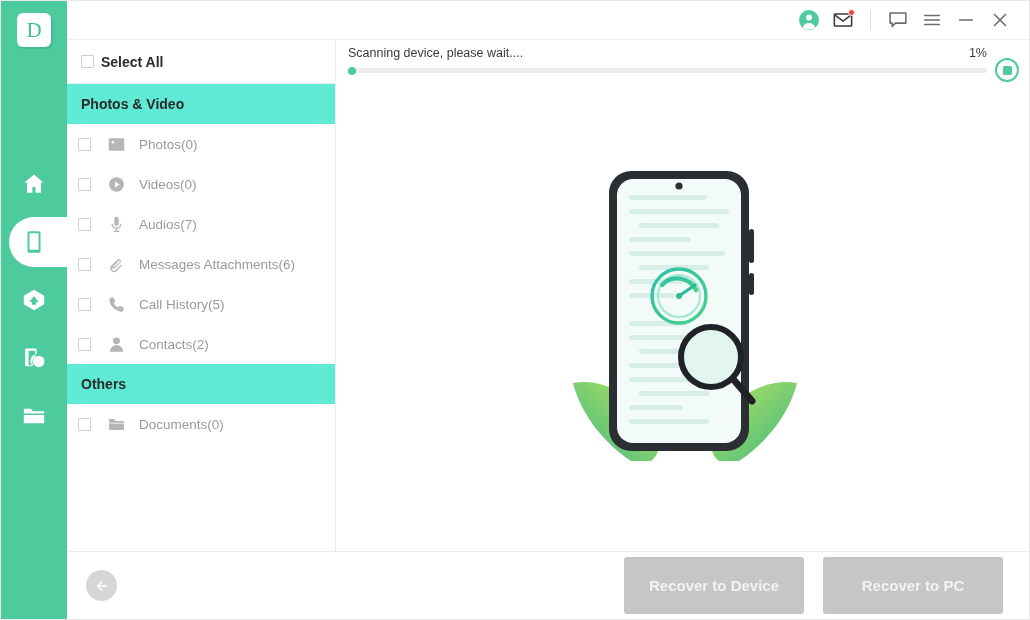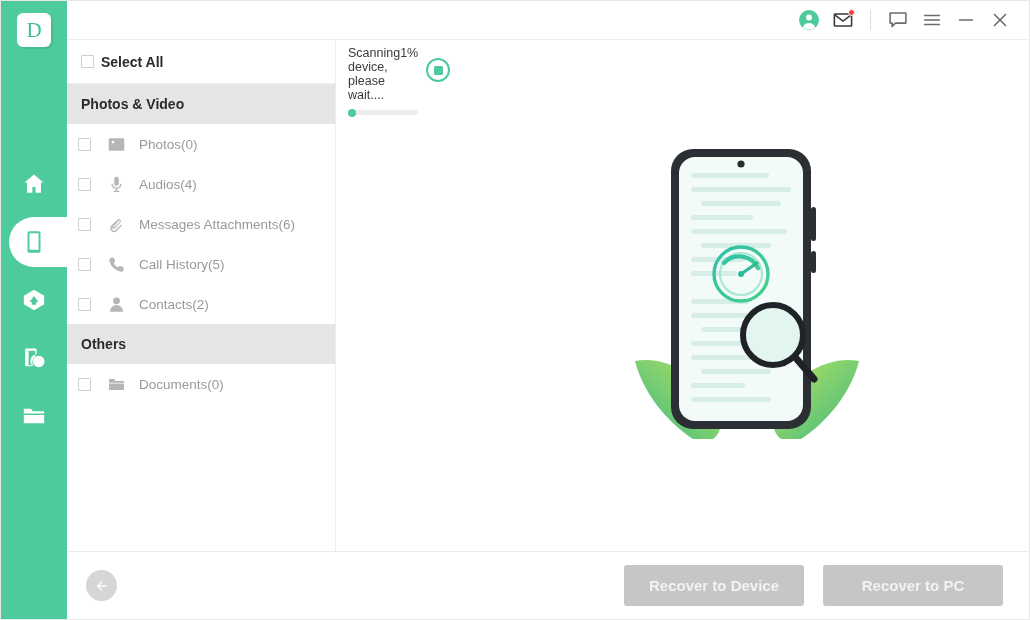--- a/index.html
+++ b/index.html
@@ -139,21 +139,21 @@
     flex: 0 0 13px;
   }
   .selectall .label {
     margin-left: 7px;
     font-size: 14px;
     font-weight: bold;
     color: #2b2b2b;
   }
   .group-head {
     height: 40px;
-    background: #e5e5e5;
+    background: #5eead4;
     display: flex;
     align-items: center;
     padding-left: 14px;
     font-size: 14px;
     font-weight: bold;
     color: #2b2b2b;
     flex: 0 0 40px;
   }
   .row {
     height: 40px;
@@ -173,20 +173,21 @@
   .row .label {
     margin-left: 13px;
     font-size: 13.5px;
     color: #9a9a9a;
   }
 
   
   .stage {
     flex: 1;
     display: flex;
+    flex-direction: column;
     min-width: 0;
     background: #ffffff;
   }
   .progress-area {
     height: 44px;
     flex: 0 0 44px;
     padding: 6px 10px 0 12px;
     display: flex;
     align-items: flex-start;
   }
@@ -251,21 +252,21 @@
   .back-btn {
     width: 31px; height: 31px;
     border-radius: 50%;
     background: #d6d6d6;
     display: flex; align-items: center; justify-content: center;
     cursor: pointer;
     flex: 0 0 31px;
   }
   .footer-spacer { flex: 1; }
   .act-btn {
-    height: 41px;
+    height: 57px;
     min-width: 180px;
     border: none;
     border-radius: 3px;
     background: #c6c6c6;
     color: #f2f2f2;
     font-size: 15px;
     font-weight: bold;
     font-family: "Liberation Sans", sans-serif;
     cursor: default;
     margin-left: 19px;
@@ -385,30 +386,40 @@
         <div class="row">
           <span class="cbox"></span>
           <span class="ico">
             <svg width="19" height="19" viewBox="0 0 24 24">
                 <path d="M3.4 4.2h17.2c.7 0 1.2.5 1.2 1.2v13.2c0 .7-.5 1.2-1.2 1.2H3.4c-.7 0-1.2-.5-1.2-1.2V5.4c0-.7.5-1.2 1.2-1.2zm2.3 11.6 3.6-4.4 2.6 3.1 2.1-2.4 4.3 5.3H5.7zM7.6 7.3a1.7 1.7 0 1 0 0 3.4 1.7 1.7 0 0 0 0-3.4z"></path>
               </svg>
           </span>
           <span class="label">Photos(0)</span>
         </div>
 
+        <div class="row">
+          <span class="cbox"></span>
+          <span class="ico">
+            <svg width="19" height="19" viewBox="0 0 24 24">
+                <circle cx="12" cy="12" r="9.3"></circle>
+                <path d="M10 8.2 16 12l-6 3.8z" fill="#ffffff"></path>
+              </svg>
+          </span>
+          <span class="label">Videos(0)</span>
+        </div>
 
         <div class="row">
           <span class="cbox"></span>
           <span class="ico">
             <svg width="19" height="19" viewBox="0 0 24 24">
                 <rect x="9.2" y="2.3" width="5.6" height="11.4" rx="2.8"></rect>
                 <path d="M5.6 11.2h1.7a4.7 4.7 0 0 0 9.4 0h1.7a6.4 6.4 0 0 1-5.6 6.3v2.4h2.8v1.7H8.4v-1.7h2.8v-2.4a6.4 6.4 0 0 1-5.6-6.3z"></path>
               </svg>
           </span>
-          <span class="label">Audios(4)</span>
+          <span class="label">Audios(7)</span>
         </div>
 
 
 
         <div class="row">
           <span class="cbox"></span>
           <span class="ico">
             <svg width="19" height="19" viewBox="0 0 24 24">
                 <path d="M17.0 6.2a3.0 3.0 0 0 0-4.3 0L5.6 13.4a4.7 4.7 0 0 0 6.7 6.7l7.0-7.0-1.2-1.2-7.0 7.0a3.0 3.0 0 0 1-4.3-4.3l7.1-7.2a1.3 1.3 0 0 1 1.9 1.9L8.8 15.4a.6.6 0 0 1-.9-.9l6.3-6.3-1.2-1.2-6.3 6.3a2.3 2.3 0 0 0 3.3 3.3l7.0-7.1a3.0 3.0 0 0 0 0-3.3z" fill="#b6b6b6"></path>
               </svg>

